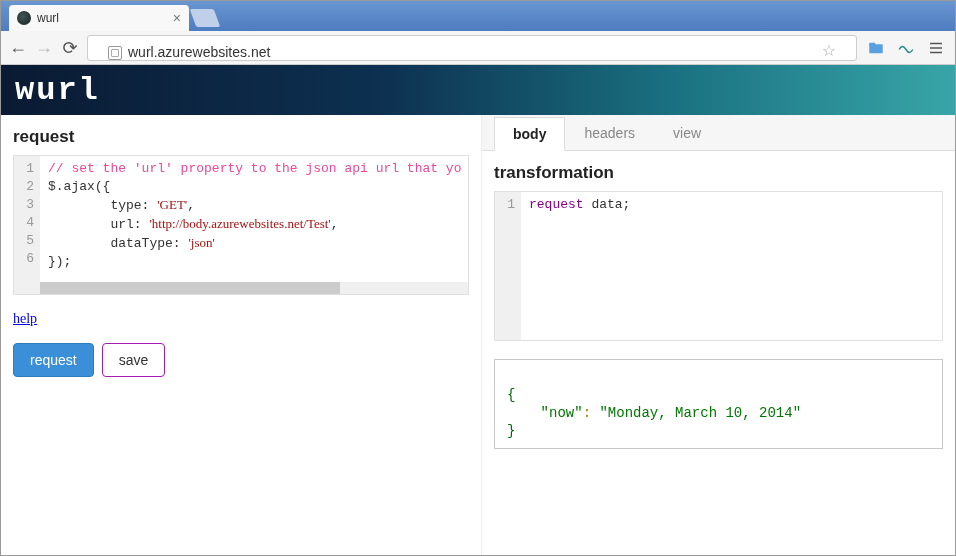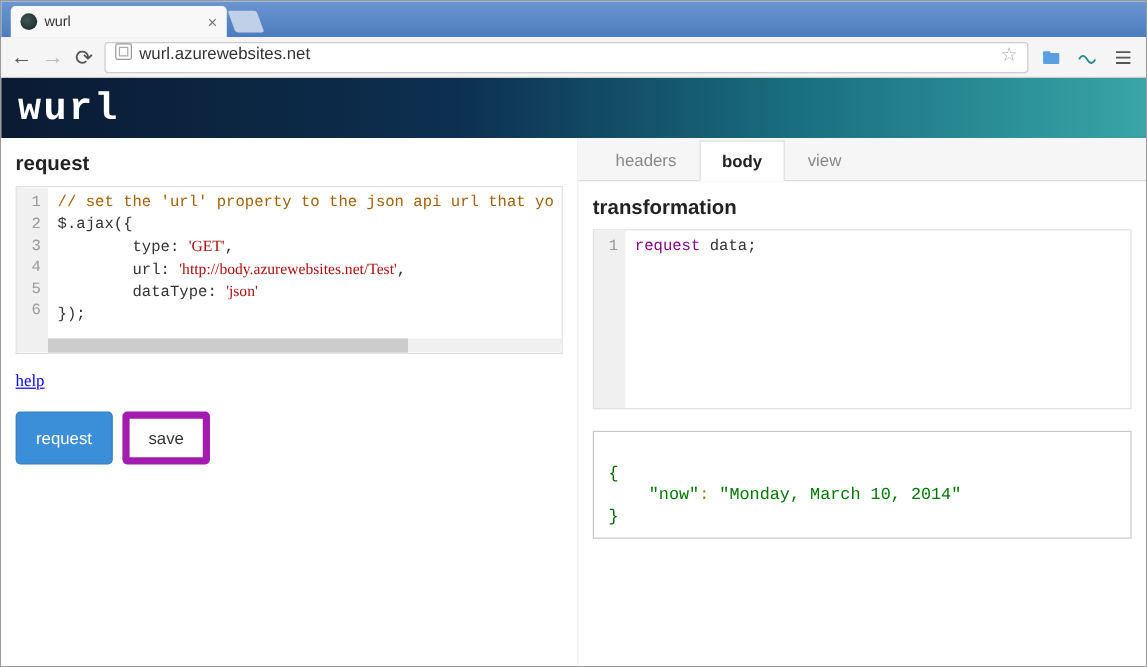--- a/index.html
+++ b/index.html
@@ -8,21 +8,21 @@
   
   .browser-tabs { height: 30px; background: linear-gradient(to bottom, #6a96d0, #4d7cc0); display: flex; align-items: flex-end; padding-left: 8px; }
   .tab { background: #f8f8f8; height: 26px; width: 180px; border-radius: 4px 4px 0 0; display: flex; align-items: center; padding: 0 8px; gap: 6px; font-size: 12px; color: #333; position: relative; }
   .tab .favicon { width: 14px; height: 14px; border-radius: 50%; background: radial-gradient(circle at 40% 40%, #455, #122); flex-shrink: 0; }
   .tab .close { margin-left: auto; font-size: 14px; color: #777; cursor: pointer; }
   .newtab { width: 24px; height: 18px; background: #c0d0e8; margin-left: 4px; margin-bottom: 4px; transform: skewX(20deg); border-radius: 2px; }
 
   .toolbar { height: 34px; background: #f5f5f5; border-bottom: 1px solid #ccc; display: flex; align-items: center; padding: 0 8px; gap: 8px; }
   .navbtn { width: 18px; height: 18px; display: flex; align-items: center; justify-content: center; color: #555; font-size: 18px; cursor: pointer; }
   .navbtn.disabled { color: #bbb; }
-  .urlbar { flex: 1; height: 26px; background: #fff; border: 1px solid #ccc; border-radius: 3px; display: flex; align-items: flex-start; padding: 0 8px; gap: 6px; }
+  .urlbar { flex: 1; height: 26px; background: #fff; border: 1px solid #ccc; border-radius: 3px; display: flex; align-items: flex-end; padding: 0 20px; gap: 6px; }
   .urlbar .globe { width: 14px; height: 14px; border: 1px solid #999; border-radius: 2px; position: relative; }
   .urlbar .globe::after { content: ''; position: absolute; inset: 2px; border: 1px solid #aaa; border-radius: 1px; }
   .urlbar .url-text { flex: 1; color: #333; font-size: 14px; }
   .urlbar .star { color: #aaa; font-size: 16px; margin-left: auto; }
   .tool-icon { width: 22px; height: 22px; display: flex; align-items: center; justify-content: center; }
   .tool-icon svg { width: 18px; height: 18px; }
 
   
   .app-header { height: 50px; background: linear-gradient(to right, #0a1a33, #0d3050 40%, #1a7080 70%, #38a5a8); display: flex; align-items: center; padding: 0 14px; }
   .logo { font-family: 'Courier New', monospace; font-weight: bold; font-size: 32px; color: #fff; letter-spacing: 2px; }
@@ -31,32 +31,32 @@
   .content { display: flex; height: calc(556px - 30px - 34px - 50px); background: #f9f9f9; }
   .left-pane { width: 480px; padding: 12px; background: #fff; }
   .right-pane { flex: 1; padding: 0 12px 12px 12px; background: #fff; border-left: 1px solid #eee; }
 
   .section-title { font-size: 17px; font-weight: bold; color: #222; margin-bottom: 8px; }
 
   
   .editor { display: flex; font-family: 'Courier New', monospace; font-size: 13px; line-height: 18px; background: #fff; border: 1px solid #e0e0e0; height: 140px; overflow: hidden; position: relative; }
   .gutter { background: #f0f0f0; color: #999; text-align: right; padding: 4px 6px 4px 10px; user-select: none; min-width: 26px; }
   .code { padding: 4px 8px; white-space: pre; color: #333; flex: 1; }
-  .comment { color: #a16207; }
+  .comment { color: #ec4899; }
   .keyword { color: #333; }
   .string { color: #a11; font-family: Liberation Serif, serif; }
   .scrollbar-h { position: absolute; bottom: 0; left: 26px; right: 0; height: 12px; background: #f0f0f0; }
   .scrollthumb { height: 100%; width: 70%; background: #ccc; }
 
   .help-link { display: inline-block; margin-top: 16px; color: #0000ee; text-decoration: underline; font-size: 14px; font-family: Liberation Serif, serif; }
 
   .button-row { margin-top: 16px; display: flex; gap: 8px; }
   .btn { padding: 8px 16px; border-radius: 4px; font-size: 14px; cursor: pointer; border: 1px solid transparent; }
   .btn-primary { background: #3a8fd8; color: #fff; border-color: #2d7cc0; }
-  .btn-default { background: #fff; color: #333; border: 6px solid #a21caf; }
+  .btn-default { background: #fff; color: #333; border: 1px solid #a21caf; }
 
   
   .tabstrip { display: flex; height: 36px; align-items: flex-end; border-bottom: 1px solid #ddd; background: #f6f6f6; margin: 0 -12px 12px -12px; padding: 0 12px; }
   .tabstrip .rtab { padding: 8px 18px; color: #888; font-size: 14px; border: 1px solid transparent; cursor: pointer; }
   .tabstrip .rtab.active { background: #fff; border: 1px solid #ddd; border-bottom-color: #fff; color: #222; font-weight: bold; margin-bottom: -1px; }
 
   .editor-small { height: 150px; }
 
   .output-box { margin-top: 18px; border: 1px solid #c8c8c8; padding: 8px 12px; font-family: 'Courier New', monospace; font-size: 14px; line-height: 18px; white-space: pre; color: #070; }
   .output-box .brace { color: #060; }
@@ -128,22 +128,22 @@
     <a href="#" class="help-link">help</a>
 
     <div class="button-row">
       <button class="btn btn-primary">request</button>
       <button class="btn btn-default">save</button>
     </div>
   </div>
 
   <div class="right-pane">
     <div class="tabstrip">
+      <div class="rtab active">body</div>
       <div class="rtab">headers</div>
-      <div class="rtab active">body</div>
       <div class="rtab">view</div>
     </div>
 
     <div class="section-title">transformation</div>
 
     <div class="editor editor-small">
       <div class="gutter" id="gutter-right">1</div>
       <div class="code" id="code-right"><span class="keyword" style="color:#808">request</span> data;</div>
     </div>
 

